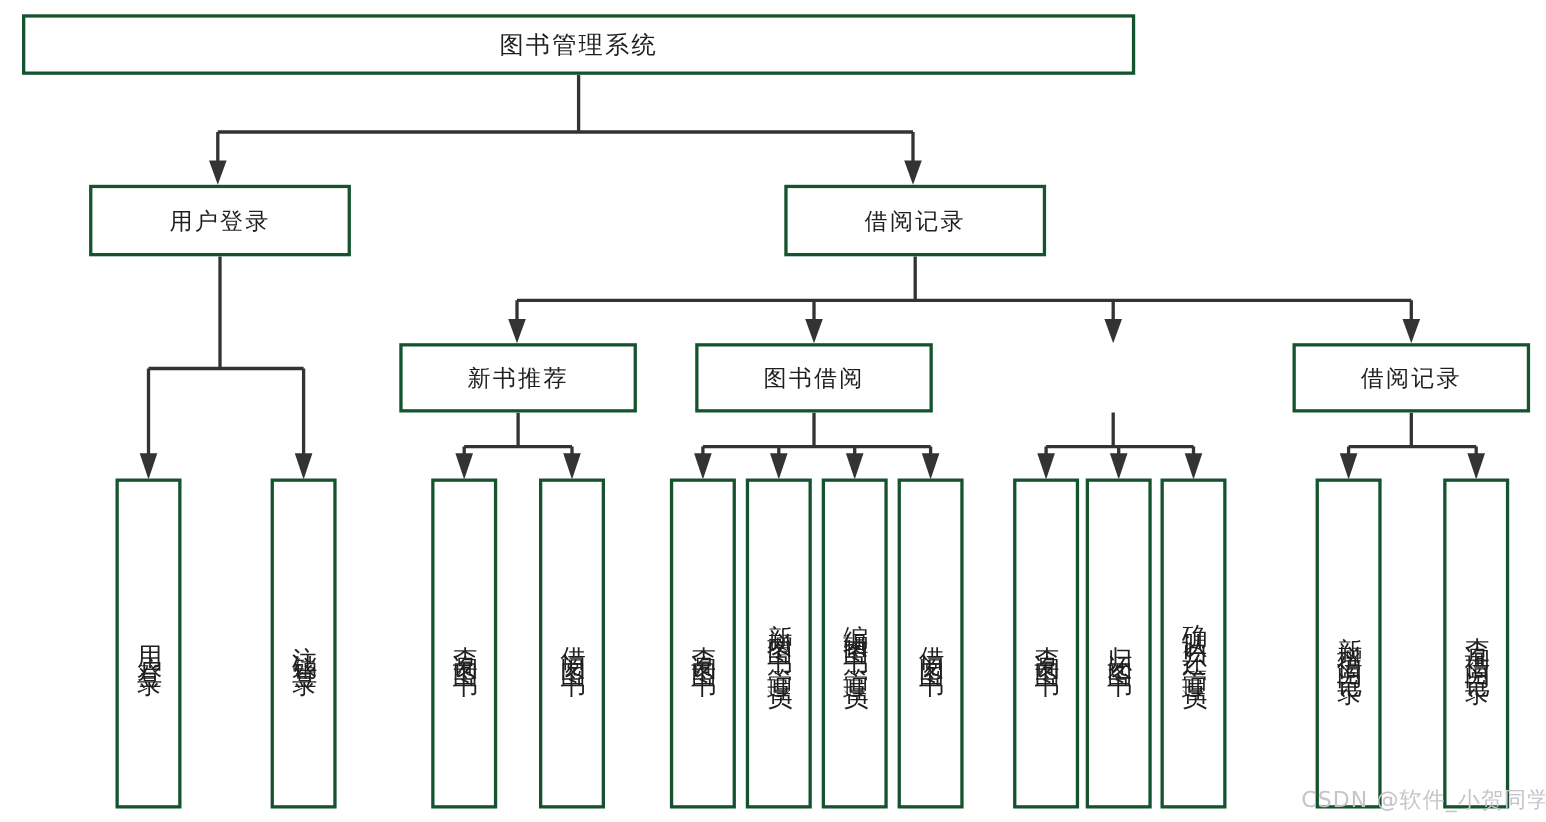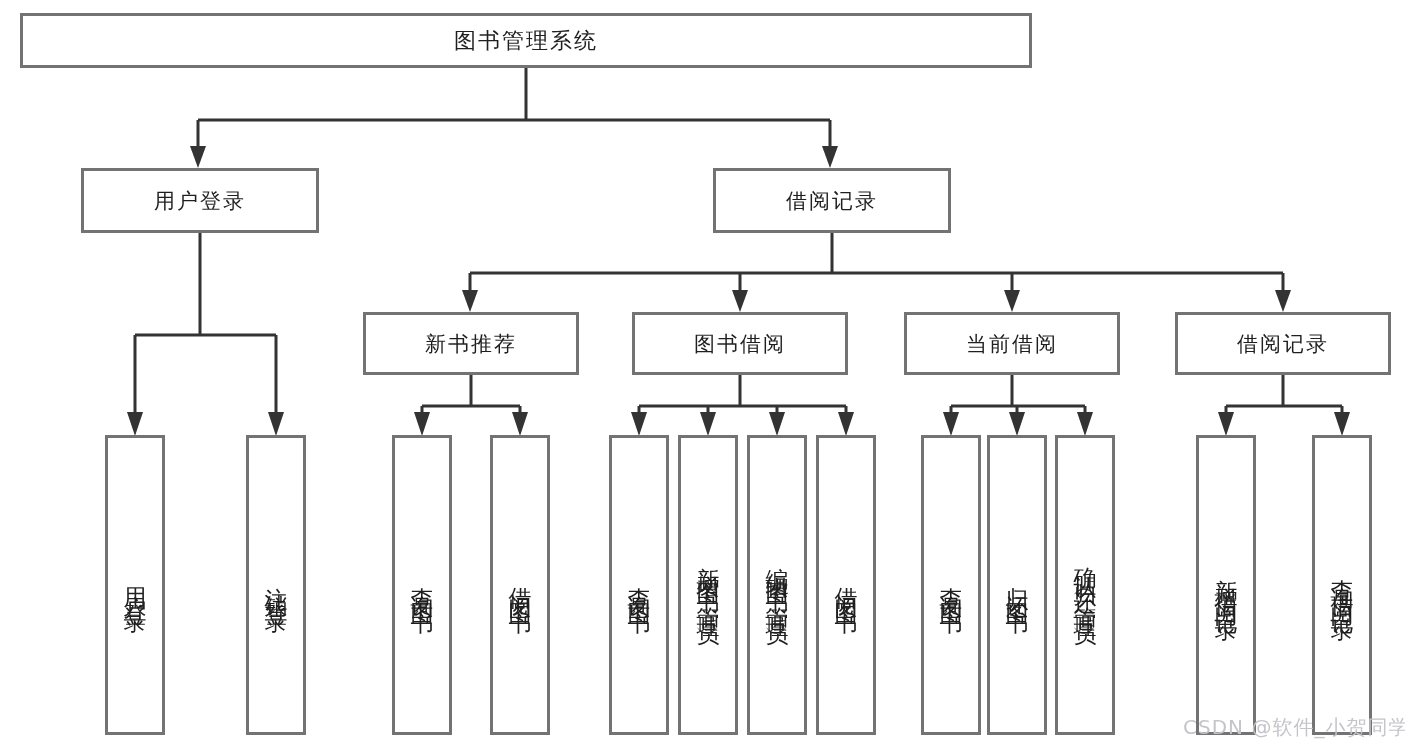--- a/index.html
+++ b/index.html
@@ -19,21 +19,21 @@
   #wires {
     position: absolute;
     left: 0;
     top: 0;
     pointer-events: none;
   }
   .node {
     position: absolute;
     box-sizing: border-box;
     background: #ffffff;
-    border: 3px solid #737373;
+    border: 3px solid #14532d;
     display: flex;
     align-items: center;
     justify-content: center;
     text-align: left;
   }
   .hbox {
     font-size: 21px;
     letter-spacing: 2px;
     white-space: nowrap;
   }
@@ -123,21 +123,20 @@
     </g>
   </svg>
 
   <div class="node hbox root">图书管理系统</div>
 
   <div class="node hbox lvl2" style="left:81px">用户登录</div>
   <div class="node hbox lvl2" style="left:713px">借阅记录</div>
 
   <div class="node hbox lvl3" style="left:363px">新书推荐</div>
   <div class="node hbox lvl3" style="left:632px">图书借阅</div>
-  <div class="node hbox lvl3" style="left:904px">当前借阅</div>
   <div class="node hbox lvl3" style="left:1175px">借阅记录</div>
 
   <div class="node vbox" style="left:105px">用户登录</div>
   <div class="node vbox" style="left:246px">注销登录</div>
 
   <div class="node vbox" style="left:392px">查询图书</div>
   <div class="node vbox" style="left:490px">借阅图书</div>
 
   <div class="node vbox" style="left:609px">查询图书</div>
   <div class="node vbox" style="left:678px">新增图书（管理员）</div>

